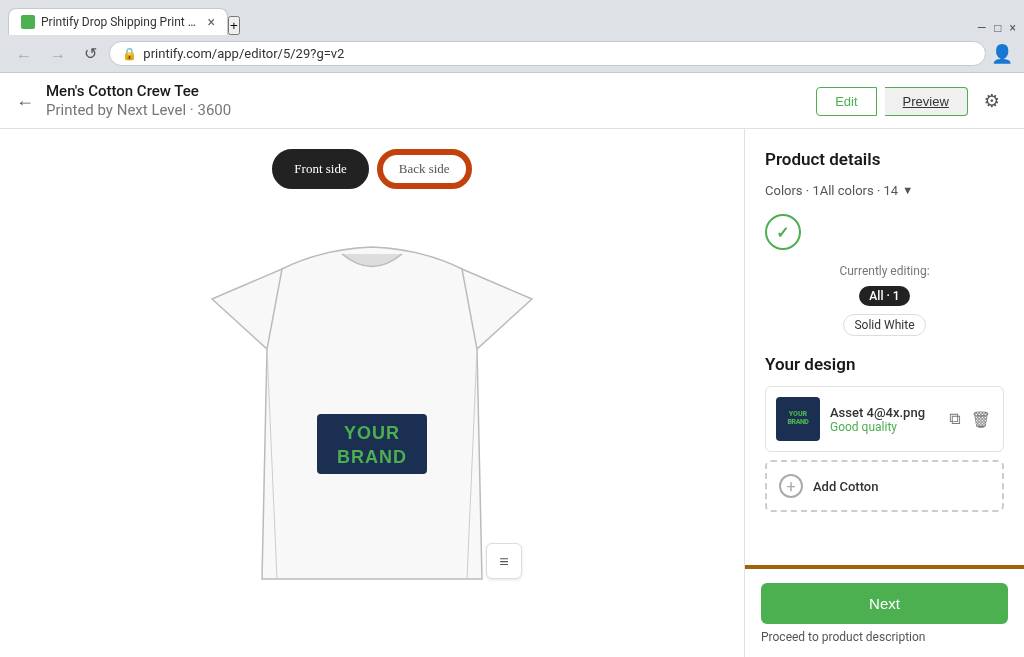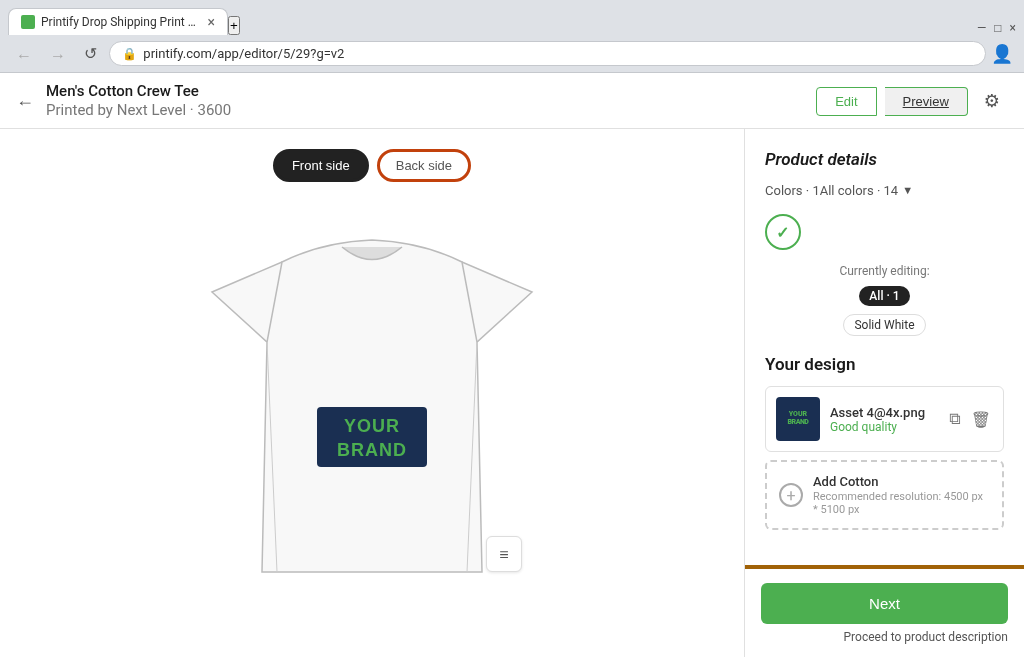--- a/index.html
+++ b/index.html
@@ -32,33 +32,33 @@
     .btn-preview { padding: 6px 18px; border: 1px solid #4caf50; background: #fff; color: #333; border-radius: 0 4px 4px 0; font-size: 13px; cursor: pointer; font-weight: 500; border-left: none; }
     .btn-preview.active { background: #f0f0f0; text-decoration: underline; }
     .settings-btn { background: none; border: none; cursor: pointer; color: #555; font-size: 18px; padding: 4px 8px; }
 
     
     .main-content { display: flex; flex: 1; overflow: hidden; }
 
     
     .left-panel { flex: 1; display: flex; flex-direction: column; align-items: center; padding: 20px; position: relative; background: #fff; }
     .side-toggle { display: flex; gap: 8px; margin-bottom: 20px; }
-    .btn-side { padding: 6px 16px; border-radius: 20px; border: 3px solid #c2410c; font-size: 13px; cursor: pointer; background: #fff; color: #555; }
+    .btn-side { padding: 6px 16px; border-radius: 20px; border: 6px solid #c2410c; font-size: 13px; cursor: pointer; background: #fff; color: #555; font-family: Liberation Serif, serif; }
     .btn-side.active { background: #222; color: #fff; border-color: #222; }
 
     
     .tshirt-container { position: relative; width: 340px; height: 380px; margin-top: 10px; }
     .tshirt-svg { width: 100%; height: 100%; }
 
     .chat-icon { position: absolute; bottom: 20px; right: 20px; width: 36px; height: 36px; background: #fff; border: 1px solid #ddd; border-radius: 6px; display: flex; align-items: center; justify-content: center; cursor: pointer; color: #555; font-size: 16px; box-shadow: 0 1px 3px rgba(0,0,0,0.1); }
 
     
     .right-panel { width: 280px; border-left: 1px solid #e0e0e0; display: flex; flex-direction: column; background: #fff; }
     .right-panel-scroll { flex: 1; overflow-y: auto; padding: 20px; }
-    .section-title { font-size: 17px; font-weight: 600; color: #1a1a1a; margin-bottom: 14px; font-style: italic; }
+    .section-title { font-size: 17px; font-weight: 600; color: #1a1a1a; margin-bottom: 14px; }
     .colors-header { display: flex; justify-content: flex-start; align-items: center; margin-bottom: 16px; }
     .colors-label { font-size: 13px; color: #555; }
     .all-colors { display: flex; align-items: center; gap: 4px; font-size: 13px; color: #555; cursor: pointer; }
     .all-colors .arrow { font-size: 11px; }
     .color-swatches { display: flex; gap: 8px; margin-bottom: 14px; }
     .color-swatch { width: 36px; height: 36px; border-radius: 50%; border: 2px solid #4caf50; background: #fff; display: flex; align-items: center; justify-content: center; cursor: pointer; }
     .color-swatch .check { color: #4caf50; font-size: 16px; font-weight: bold; }
     .currently-editing { display: flex; align-items: center; gap: 8px; margin-bottom: 18px; flex-direction: column; }
     .currently-label { font-size: 12px; color: #777; }
     .badge-all { background: #222; color: #fff; border-radius: 12px; padding: 3px 10px; font-size: 12px; font-weight: 500; }
@@ -77,21 +77,21 @@
     .icon-btn { background: none; border: none; cursor: pointer; color: #777; font-size: 16px; padding: 2px; }
 
     .add-layer { display: flex; align-items: center; gap: 10px; padding: 12px; border: 2px dashed #ccc; border-radius: 6px; cursor: pointer; margin-bottom: 8px; }
     .add-layer-icon { width: 24px; height: 24px; border-radius: 50%; border: 2px solid #aaa; display: flex; align-items: center; justify-content: center; color: #aaa; font-size: 16px; flex-shrink: 0; }
     .add-layer-text { font-size: 13px; font-weight: 500; color: #333; }
     .add-layer-sub { font-size: 11px; color: #999; margin-top: 1px; }
 
     
     .right-panel-footer { padding: 14px 16px; border-top: 4px solid #a16207; }
     .btn-next { width: 100%; padding: 12px; background: #4caf50; color: #fff; border: none; border-radius: 6px; font-size: 15px; font-weight: 500; cursor: pointer; margin-bottom: 6px; }
-    .proceed-text { text-align: right; font-size: 12px; color: #555; }
+    .proceed-text { text-align: left; font-size: 12px; color: #555; }
   </style>
 </head>
 <body>
 
 <div class="browser-chrome">
   <div class="browser-tab-bar">
     <div class="browser-tab">
       <span class="favicon"></span>
       <span class="tab-title">Printify Drop Shipping Print on D</span>
       <span class="tab-close">×</span>
@@ -204,21 +204,20 @@
           <div class="design-actions">
             <button class="icon-btn">⧉</button>
             <button class="icon-btn">🗑</button>
           </div>
         </div>
 
         <div class="add-layer">
           <div class="add-layer-icon">+</div>
           <div>
             <div class="add-layer-text">Add Cotton</div>
-            <div class="add-layer-sub">Recommended resolution: 4500 px * 5100 px</div>
           </div>
         </div>
       </div>
 
       <div class="right-panel-footer">
         <button class="btn-next">Next</button>
         <div class="proceed-text">Proceed to product description</div>
       </div>
     </div>
   </div>

